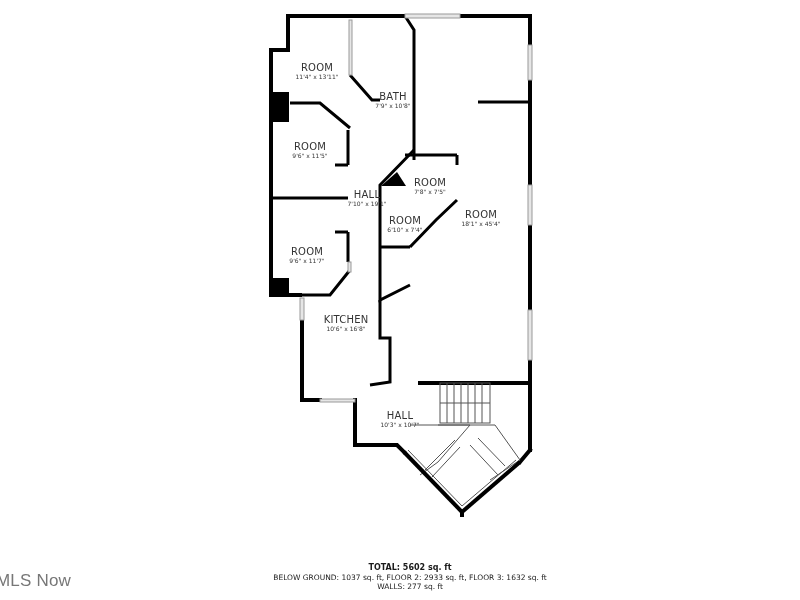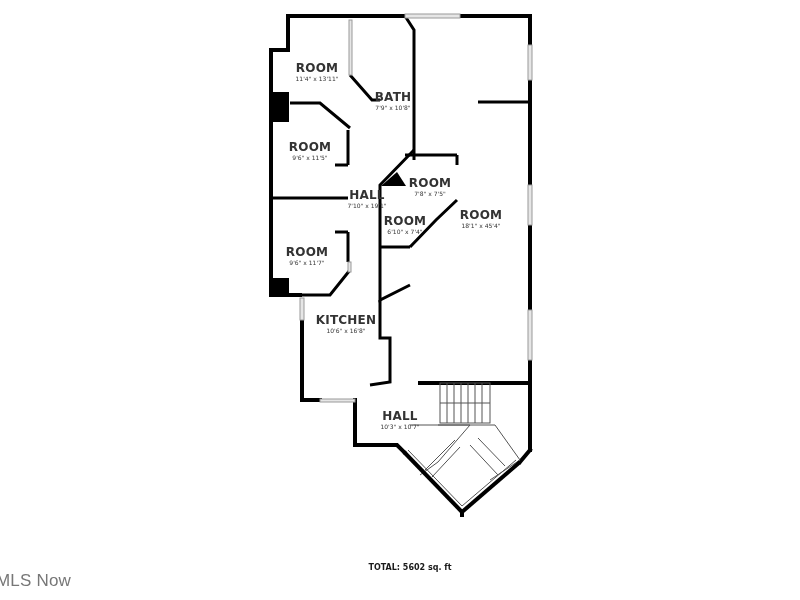--- a/index.html
+++ b/index.html
@@ -1,19 +1,19 @@
 <!DOCTYPE html>
 <html><head>
   <meta charset="utf-8">
   <style>
     html, body { margin: 0; padding: 0; background: #ffffff; }
     body { width: 800px; height: 600px; position: relative; overflow: hidden; font-family: "DejaVu Sans", sans-serif; }
     #plan { position: absolute; left: 0; top: 0; width: 800px; height: 600px; }
     .lbl { position: absolute; text-align: center; color: #333333; transform: translateX(-50%); line-height: 1.15; white-space: nowrap; }
-    .lbl .name { font-size: 12px; letter-spacing: 0.2px; display: block; font-weight: bold; }
+    .lbl .name { font-size: 10px; letter-spacing: 0.2px; display: block; }
     .lbl .dim { font-size: 6px; display: block; }
     .summary { position: absolute; left: 0; width: 800px; top: 563px; text-align: center; color: #1a1a1a; font-size: 7.5px; line-height: 1.2; }
     .summary .total { font-weight: bold; font-size: 8px; display: block; }
     .summary span { display: block; padding-left: 20px; }
     .brand { position: absolute; left: -4px; top: 571px; font-family: "Liberation Sans", sans-serif; font-size: 17px; color: #777777; letter-spacing: 0.2px; }
   </style>
 </head>
 <body>
 
 <svg id="plan" viewBox="0 0 800 600" xmlns="http://www.w3.org/2000/svg">
@@ -140,15 +140,17 @@
   <span class="name">KITCHEN</span>
   <span class="dim">10'6" x 16'8"</span>
 </div>
 <div class="lbl" style="left:400px;top:410px">
   <span class="name">HALL</span>
   <span class="dim">10'3" x 10'7"</span>
 </div>
 
 <div class="summary">
   <span class="total">TOTAL: 5602 sq. ft</span>
+  <span>BELOW GROUND: 1037 sq. ft, FLOOR 2: 2933 sq. ft, FLOOR 3: 1632 sq. ft</span>
+  <span>WALLS: 277 sq. ft</span>
 </div>
 
 <div class="brand">MLS Now</div>
 
 </body></html>

